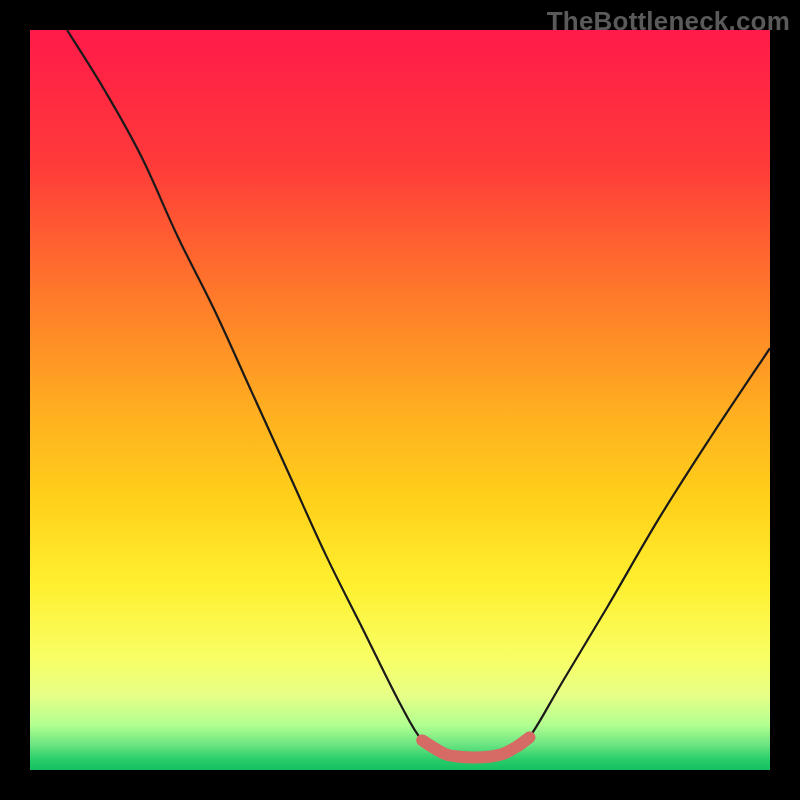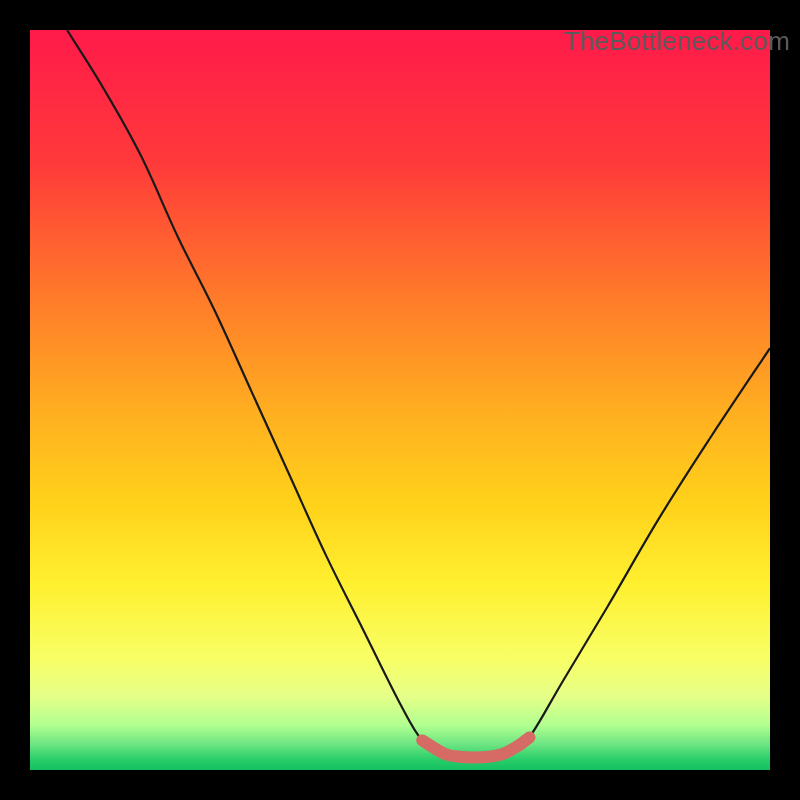--- a/index.html
+++ b/index.html
@@ -15,25 +15,24 @@
     position: relative;
     width: 800px;
     height: 800px;
   }
   .watermark {
     position: absolute;
     top: 6px;
     right: 10px;
     color: #5a5a5a;
     font-size: 26px;
-    font-weight: 400;
+    font-weight: 700;
     pointer-events: none;
     z-index: 30;
     letter-spacing: 0.2px;
-    margin-top: 20px;
   }
   .plot-frame {
     position: absolute;
     left: 30px;
     top: 30px;
     width: 740px;
     height: 740px;
     overflow: hidden;
   }
   .plot-frame svg {

